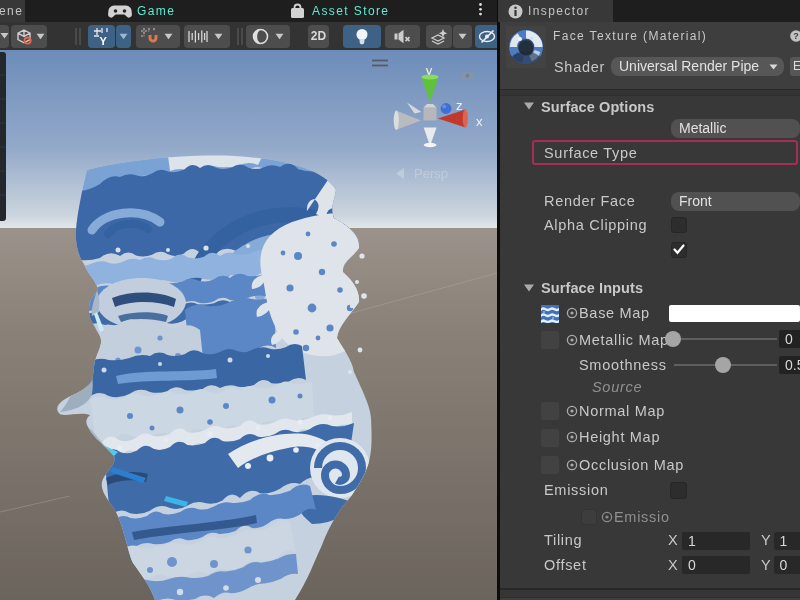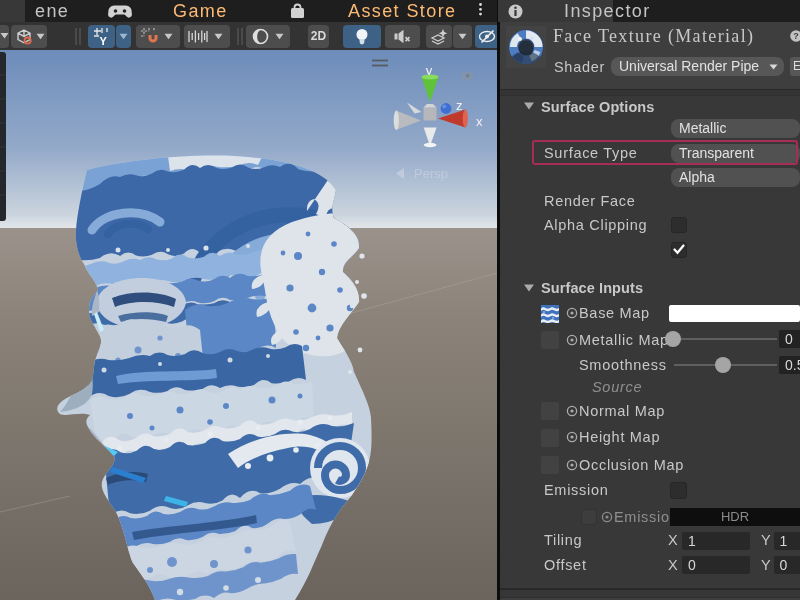--- a/index.html
+++ b/index.html
@@ -2,22 +2,22 @@
 <html><head>
 <meta charset="utf-8">
 <style>
   html,body{margin:0;padding:0;width:800px;height:600px;overflow:hidden;background:#383838;}
   *{box-sizing:border-box;font-family:"Liberation Sans",sans-serif;}
   #root{position:absolute;top:0;left:0;width:800px;height:600px;overflow:hidden;}
   .abs{position:absolute;}
   
   #tabbar{left:0;top:0;width:800px;height:22px;background:#1e1e1e;}
   .tab-active{background:#383838;height:22px;}
-  .tabtext{color:#c4c4c4;font-size:18px;letter-spacing:1.4px;line-height:22px;white-space:nowrap;margin-left:36px;}
-  .tabdim{color:#fdba74;}
+  .tabtext{color:#c4c4c4;font-size:12px;letter-spacing:1.4px;line-height:22px;white-space:nowrap;}
+  .tabdim{color:#5eead4;}
   
   #toolbar{left:0;top:22px;width:497px;height:28px;background:#333333;}
   .tbtn{position:absolute;top:3px;height:23px;background:#4d4d4d;border-radius:4px;}
   .tbtn-blue{background:#3e6285;}
   .tsep{position:absolute;top:28px;width:2px;height:17px;background:#4a4a4a;}
   
   #scene{left:0;top:50px;width:497px;height:550px;}
   #divider{left:497px;top:0;width:3px;height:600px;background:#0d0d0d;}
   
   #inspector{left:500px;top:0;width:300px;height:600px;background:#383838;}
@@ -388,21 +388,21 @@
       <path d="M20 8.5 a12.5 12.5 0 0 1 12.5 12.5" stroke="#e4eaf1" stroke-width="8"></path>
       <path d="M7.5 21 a12.5 12.5 0 0 1 6 -10.7" stroke="#dfe6ee" stroke-width="7"></path>
       <path d="M9 28 a12.5 12.5 0 0 0 8 5.3" stroke="#3a619c" stroke-width="7"></path>
       <path d="M31.5 25 a12.5 12.5 0 0 1 -7 7.5" stroke="#b9cde6" stroke-width="6"></path>
     </g>
     <circle cx="20" cy="22" r="7.5" fill="#242f3e"></circle>
     <path d="M6 31 a17.5 17.5 0 0 0 28 0 a20 20 0 0 0 -28 0 z" fill="#1d2836" opacity="0.55"></path>
     <circle cx="14" cy="13" r="2" fill="#f0f4f8"></circle>
     <circle cx="26" cy="12" r="1.6" fill="#cfdcec"></circle>
   </svg>
-  <div class="abs ilabel" style="left:553px;top:27px;font-size:18px;letter-spacing:1.35px;font-family:Liberation Serif, serif;">Face Texture (Material)</div>
+  <div class="abs ilabel" style="left:553px;top:27px;font-size:12px;letter-spacing:1.35px;">Face Texture (Material)</div>
   <svg class="abs" style="left:790px;top:30px;" width="12" height="12" viewBox="0 0 12 12">
     <circle cx="6" cy="6" r="5.8" fill="#c2c2c2"></circle>
     <text x="6" y="9.2" font-size="9" font-weight="bold" fill="#3e3e3e" text-anchor="middle" font-family="Liberation Sans">?</text>
   </svg>
   <div class="abs ilabel" style="left:554px;top:58px;">Shader</div>
   <div class="dropdown" style="left:611px;top:57px;width:173px;background:#575757;">Universal Render Pipe
     <svg style="position:absolute;right:6px;top:7px;" width="9" height="6" viewBox="0 0 9 6">
         <path d="M0.5 0.5 h8 l-4 5z" fill="#d8d8d8"></path>
       </svg>
   </div>
@@ -410,24 +410,23 @@
 
   <div class="abs" style="left:500px;top:89px;width:300px;height:7px;background:#343434;border-top:1px solid #292929;border-bottom:1px solid #303030;"></div>
 
   <svg class="abs" style="left:523px;top:101px;" width="12" height="10" viewBox="0 0 12 10">
       <path d="M1 1.5 h10 l-5 7z" fill="#aaaaaa"></path>
     </svg>
   <div class="abs sechdr" style="left:541px;top:99px;">Surface Options</div>
 
   <div class="dropdown" style="left:671px;top:119px;width:129px;">Metallic</div>
   <div class="abs ilabel" style="left:544px;top:143.5px;">Surface Type</div>
-  <div class="dropdown" style="left:671px;top:143.5px;width:129px;">Transparent</div>
   <div class="abs" style="left:532px;top:140px;width:266px;height:25px;border:2px solid #a62d55;border-radius:3px;"></div>
-  <div class="dropdown" style="left:671px;top:167.5px;width:129px;">Alpha</div>
   <div class="abs ilabel" style="left:544px;top:191.5px;">Render Face</div>
+  <div class="dropdown" style="left:671px;top:191.5px;width:129px;">Front</div>
   <div class="abs ilabel" style="left:544px;top:215.5px;">Alpha Clipping</div>
   <div class="checkbox" style="left:671px;top:217px;"></div>
   <div class="checkbox" style="left:671px;top:241.5px;"></div>
   <svg class="abs" style="left:673px;top:244px;" width="12" height="11" viewBox="0 0 12 11">
     <path d="M1.5 5.5 L4.5 8.8 L10.5 1.5" fill="none" stroke="#ffffff" stroke-width="2.2" stroke-linecap="round"></path>
   </svg>
 
   <svg class="abs" style="left:523px;top:283px;" width="12" height="10" viewBox="0 0 12 10">
       <path d="M1 1.5 h10 l-5 7z" fill="#aaaaaa"></path>
     </svg>
@@ -489,21 +488,20 @@
 
   <div class="abs ilabel" style="left:544px;top:481px;">Emission</div>
   <div class="checkbox" style="left:670px;top:482px;width:17px;height:17px;"></div>
 
   <div class="checkbox" style="left:581px;top:509px;background:#3d3d3d;border-color:#333;"></div>
   <svg class="abs" style="left:601px;top:511px;" width="12" height="12" viewBox="0 0 12 12">
     <circle cx="6" cy="6" r="4.6" fill="none" stroke="#8a8a8a" stroke-width="1.3"></circle>
       <circle cx="6" cy="6" r="1.6" fill="#8a8a8a"></circle>
   </svg>
   <div class="abs ilabel idim" style="left:614px;top:507.5px;width:56px;overflow:hidden;">Emission</div>
-  <div class="abs" style="left:669.5px;top:508px;width:131px;height:18px;background:#0e0e0e;color:#8a8a8a;font-size:13px;line-height:18px;text-align:center;">HDR</div>
 
   <div class="abs ilabel" style="left:544px;top:531px;">Tiling</div>
   <div class="abs ilabel" style="left:668px;top:531px;">X</div>
   <div class="numfield" style="left:682px;top:531.5px;width:68px;">1</div>
   <div class="abs ilabel" style="left:761px;top:531px;">Y</div>
   <div class="numfield" style="left:773.5px;top:531.5px;width:32px;">1</div>
 
   <div class="abs ilabel" style="left:544px;top:555.5px;">Offset</div>
   <div class="abs ilabel" style="left:668px;top:555.5px;">X</div>
   <div class="numfield" style="left:682px;top:556px;width:68px;">0</div>

